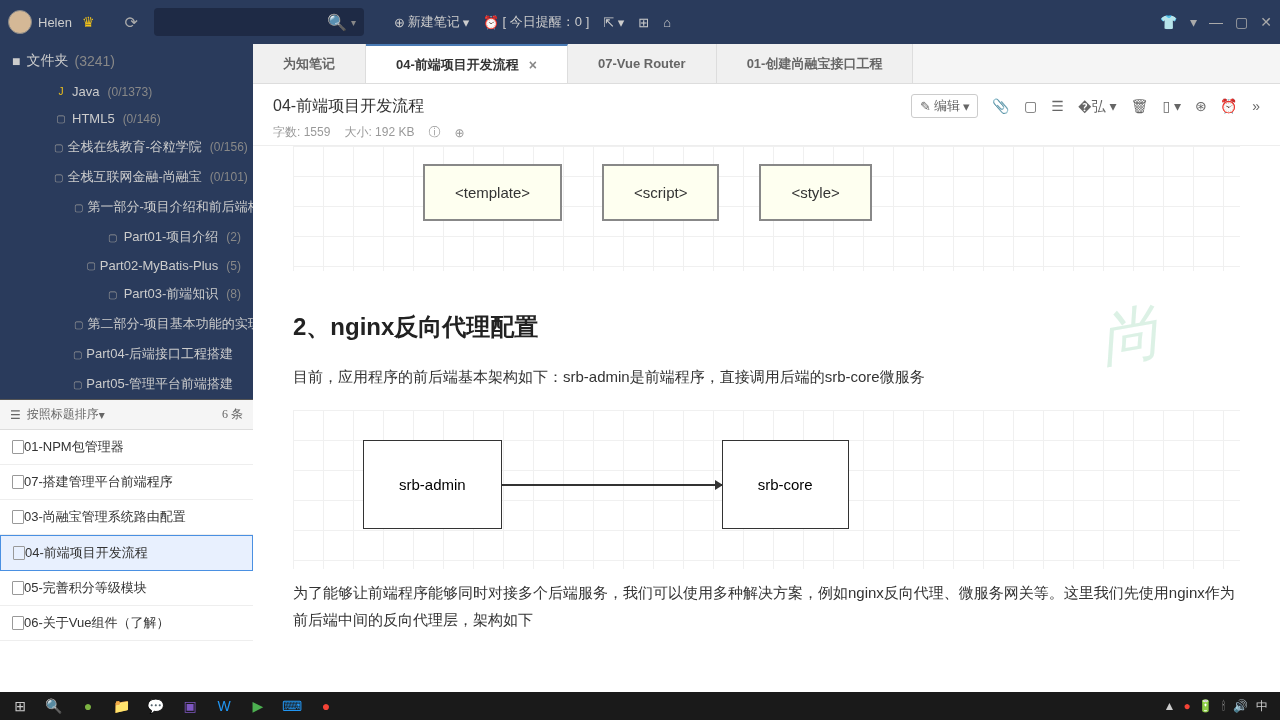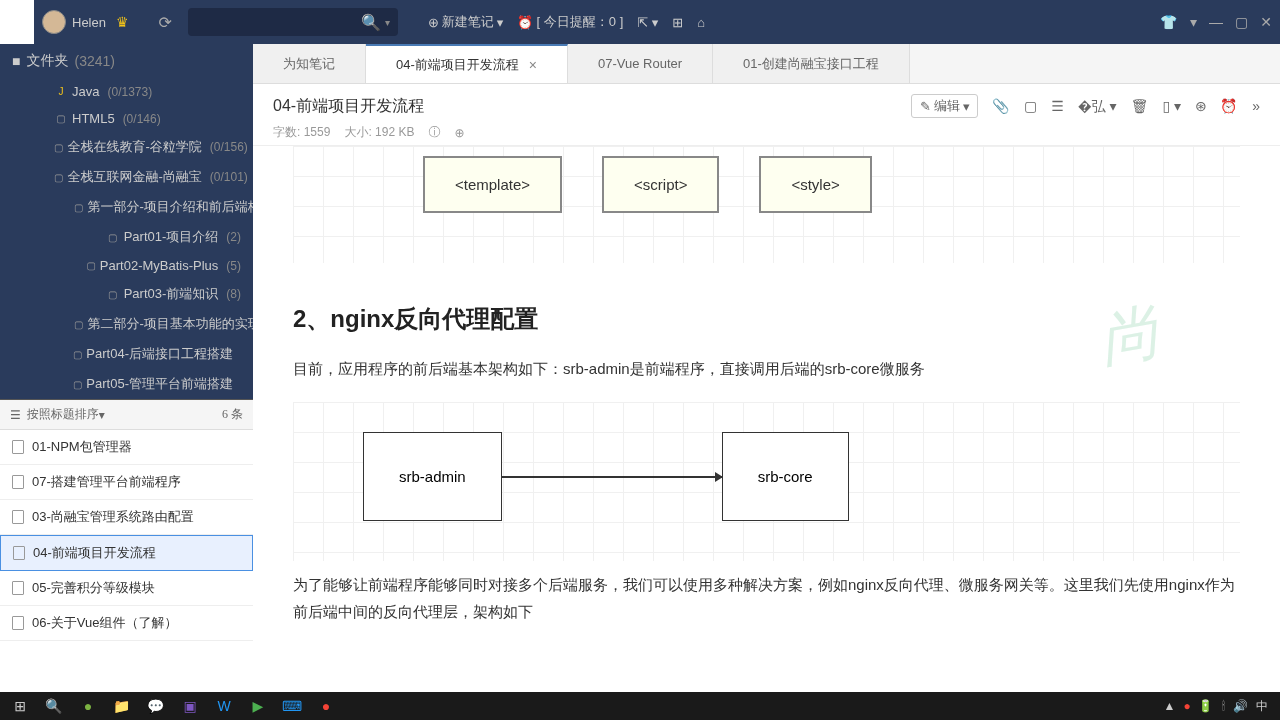--- a/index.html
+++ b/index.html
@@ -1,18 +1,18 @@
 <!DOCTYPE html>
 <html><head>
 <meta charset="utf-8">
 <style>
 * { margin: 0; padding: 0; box-sizing: border-box; font-family: "Microsoft YaHei", sans-serif; }
 body { width: 1280px; height: 720px; overflow: hidden; background: #fff; }
 
-.titlebar { height: 44px; background: #2a3b5c; display: flex; align-items: center; padding: 0 8px; color: #ccc; margin-left: 34px; }
+.titlebar { height: 44px; background: #2a3b5c; display: flex; align-items: center; padding: 0 8px; color: #ccc; }
 .avatar { width: 24px; height: 24px; border-radius: 50%; background: #d4b896; margin-right: 6px; border: 1px solid #888; }
 .username { font-size: 13px; margin-right: 10px; }
 .crown { color: #f5c518; font-size: 14px; margin-right: 30px; }
 .refresh-icon { color: #aaa; margin-right: 10px; cursor: pointer; }
 .searchbar { flex: 0 0 210px; height: 28px; background: #1e2a45; border-radius: 4px; display: flex; align-items: center; padding: 0 8px; margin-left: 6px;}
 .search-icon { color: #888; margin-left: auto; }
 .dropdown-caret { color: #888; margin-left: 4px; font-size: 10px;}
 .titlebar-actions { display: flex; align-items: center; gap: 14px; margin-left: 30px; font-size: 13px; color: #ccc; }
 .titlebar-actions span { cursor: pointer; display:flex; align-items:center; gap:3px;}
 .titlebar-right { margin-left: auto; display: flex; gap: 12px; color: #aaa; font-size: 14px; }
@@ -30,42 +30,42 @@
 .tree-item.d3 { padding-left: 80px; justify-content: flex-end;}
 .tree-item .count { color: #888; font-size: 12px; margin-left:4px;}
 .tree-icon { width:14px; height:14px; display:inline-flex; align-items:center; justify-content:center; font-size:11px; color:#999;}
 .tree-icon.folder::before { content:"▢"; font-size:10px;}
 .tree-icon.js::before { content:"J"; color:#f5c518; font-size:10px;}
 
 .notelist-panel { background:#fff; border-top:1px solid #555; flex:1;}
 .notelist-header { height: 30px; display:flex; align-items:center; padding:0 10px; font-size:12px; color:#666; border-bottom:1px solid #ddd; background:#f5f5f5;}
 .sort-icon { margin-right:6px;}
 .notelist-header .count-label { margin-left:auto;font-family:Liberation Serif, serif;}
-.note-item { padding: 8px 12px; font-size: 13px; color: #333; border-bottom: 1px solid #eee; cursor:pointer; display:flex; align-items:center; gap:8px;}
+.note-item { padding: 8px 12px; font-size: 13px; color: #333; border-bottom: 1px solid #eee; cursor:pointer; display:flex; align-items:center; gap:0;}
 .note-item.active { background: #e8f0fe; border:1px solid #4a90e2;}
 .doc-icon { width:12px; height:14px; border:1px solid #999; border-radius:1px; flex-shrink:0;}
 
 .content { flex: 1; display: flex; flex-direction: column; background:#fff;}
 .tabs { height: 40px; display: flex; border-bottom: 1px solid #ddd; background:#f5f5f5;}
-.tab { padding: 0 30px; display: flex; align-items: center; font-size: 13px; color: #666; cursor: pointer; position:relative; background:#f0f0f0; border-right:1px solid #ddd;}
+.tab { padding: 0 30px; display: flex; align-items: center; font-size: 13px; color: #666; cursor: pointer; position:relative; background:#f0f0f0; border-right:1px solid #ddd;font-weight:bold;}
 .tab.active { background: #fff; color: #333; border-top:2px solid #4a7bb5;}
 .tab .close { margin-left: 10px; color: #888; font-size:14px;}
 
 .doc-header { padding: 10px 20px 4px; border-bottom: 1px solid #eee;}
 .doc-title-row { display:flex; align-items:center;}
 .doc-title { font-size: 16px; color: #333; flex:1;}
 .doc-actions { display:flex; align-items:center; gap:14px; color:#666; font-size:14px;}
 .doc-actions .edit-btn { border:1px solid #ccc; padding:2px 8px; border-radius:3px; font-size:13px; display:flex; align-items:center; gap:3px;}
 .doc-actions span { cursor:pointer;}
 .doc-meta { font-size: 12px; color: #999; margin-top: 6px; display:flex; gap:14px; align-items:center;}
 
 .doc-body { flex:1; overflow:auto; padding: 0 40px 20px; position:relative;}
 .grid-bg { background-image: linear-gradient(#f0f0f0 1px, transparent 1px), linear-gradient(90deg, #f0f0f0 1px, transparent 1px); background-size: 30px 30px;}
 .diagram-boxes { display:flex; gap:40px; padding:10px 130px 30px;}
-.dbox { border: 2px solid #888; background:#fefff0; padding: 18px 30px; font-size:15px; color:#333; position:relative;}
+.dbox { border: 2px solid #888; background:#fefff0; padding: 18px 30px; font-size:15px; color:#333; position:relative;margin-top:8px;}
 .watermark { position:absolute; right:80px; top:150px; font-size:60px; color:#c5e8d5; transform:rotate(-10deg); font-style:italic; pointer-events:none; opacity:0.6;}
 .section-title { font-size: 24px; font-weight:bold; margin: 40px 0 20px; color:#222;}
 .body-text { font-size: 15px; color:#333; line-height:1.8; margin:10px 0 20px;}
 .arch-diagram { display:flex; align-items:center; gap:0; padding:30px 70px 40px;}
 .arch-box { border: 1px solid #333; padding: 35px 35px; font-size:15px; background:#fff;}
 .arrow { width:220px; height:2px; background:#333; position:relative;}
 .arrow::after { content:""; position:absolute; right:-1px; top:-4px; border-left:8px solid #333; border-top:5px solid transparent; border-bottom:5px solid transparent;}
 
 .taskbar { height: 28px; background: #1a1a1a; display:flex; align-items:center; padding:0 4px; gap:2px;}
 .task-icon { width:32px; height:24px; display:flex; align-items:center; justify-content:center; color:#ccc; font-size:14px; cursor:pointer;}

